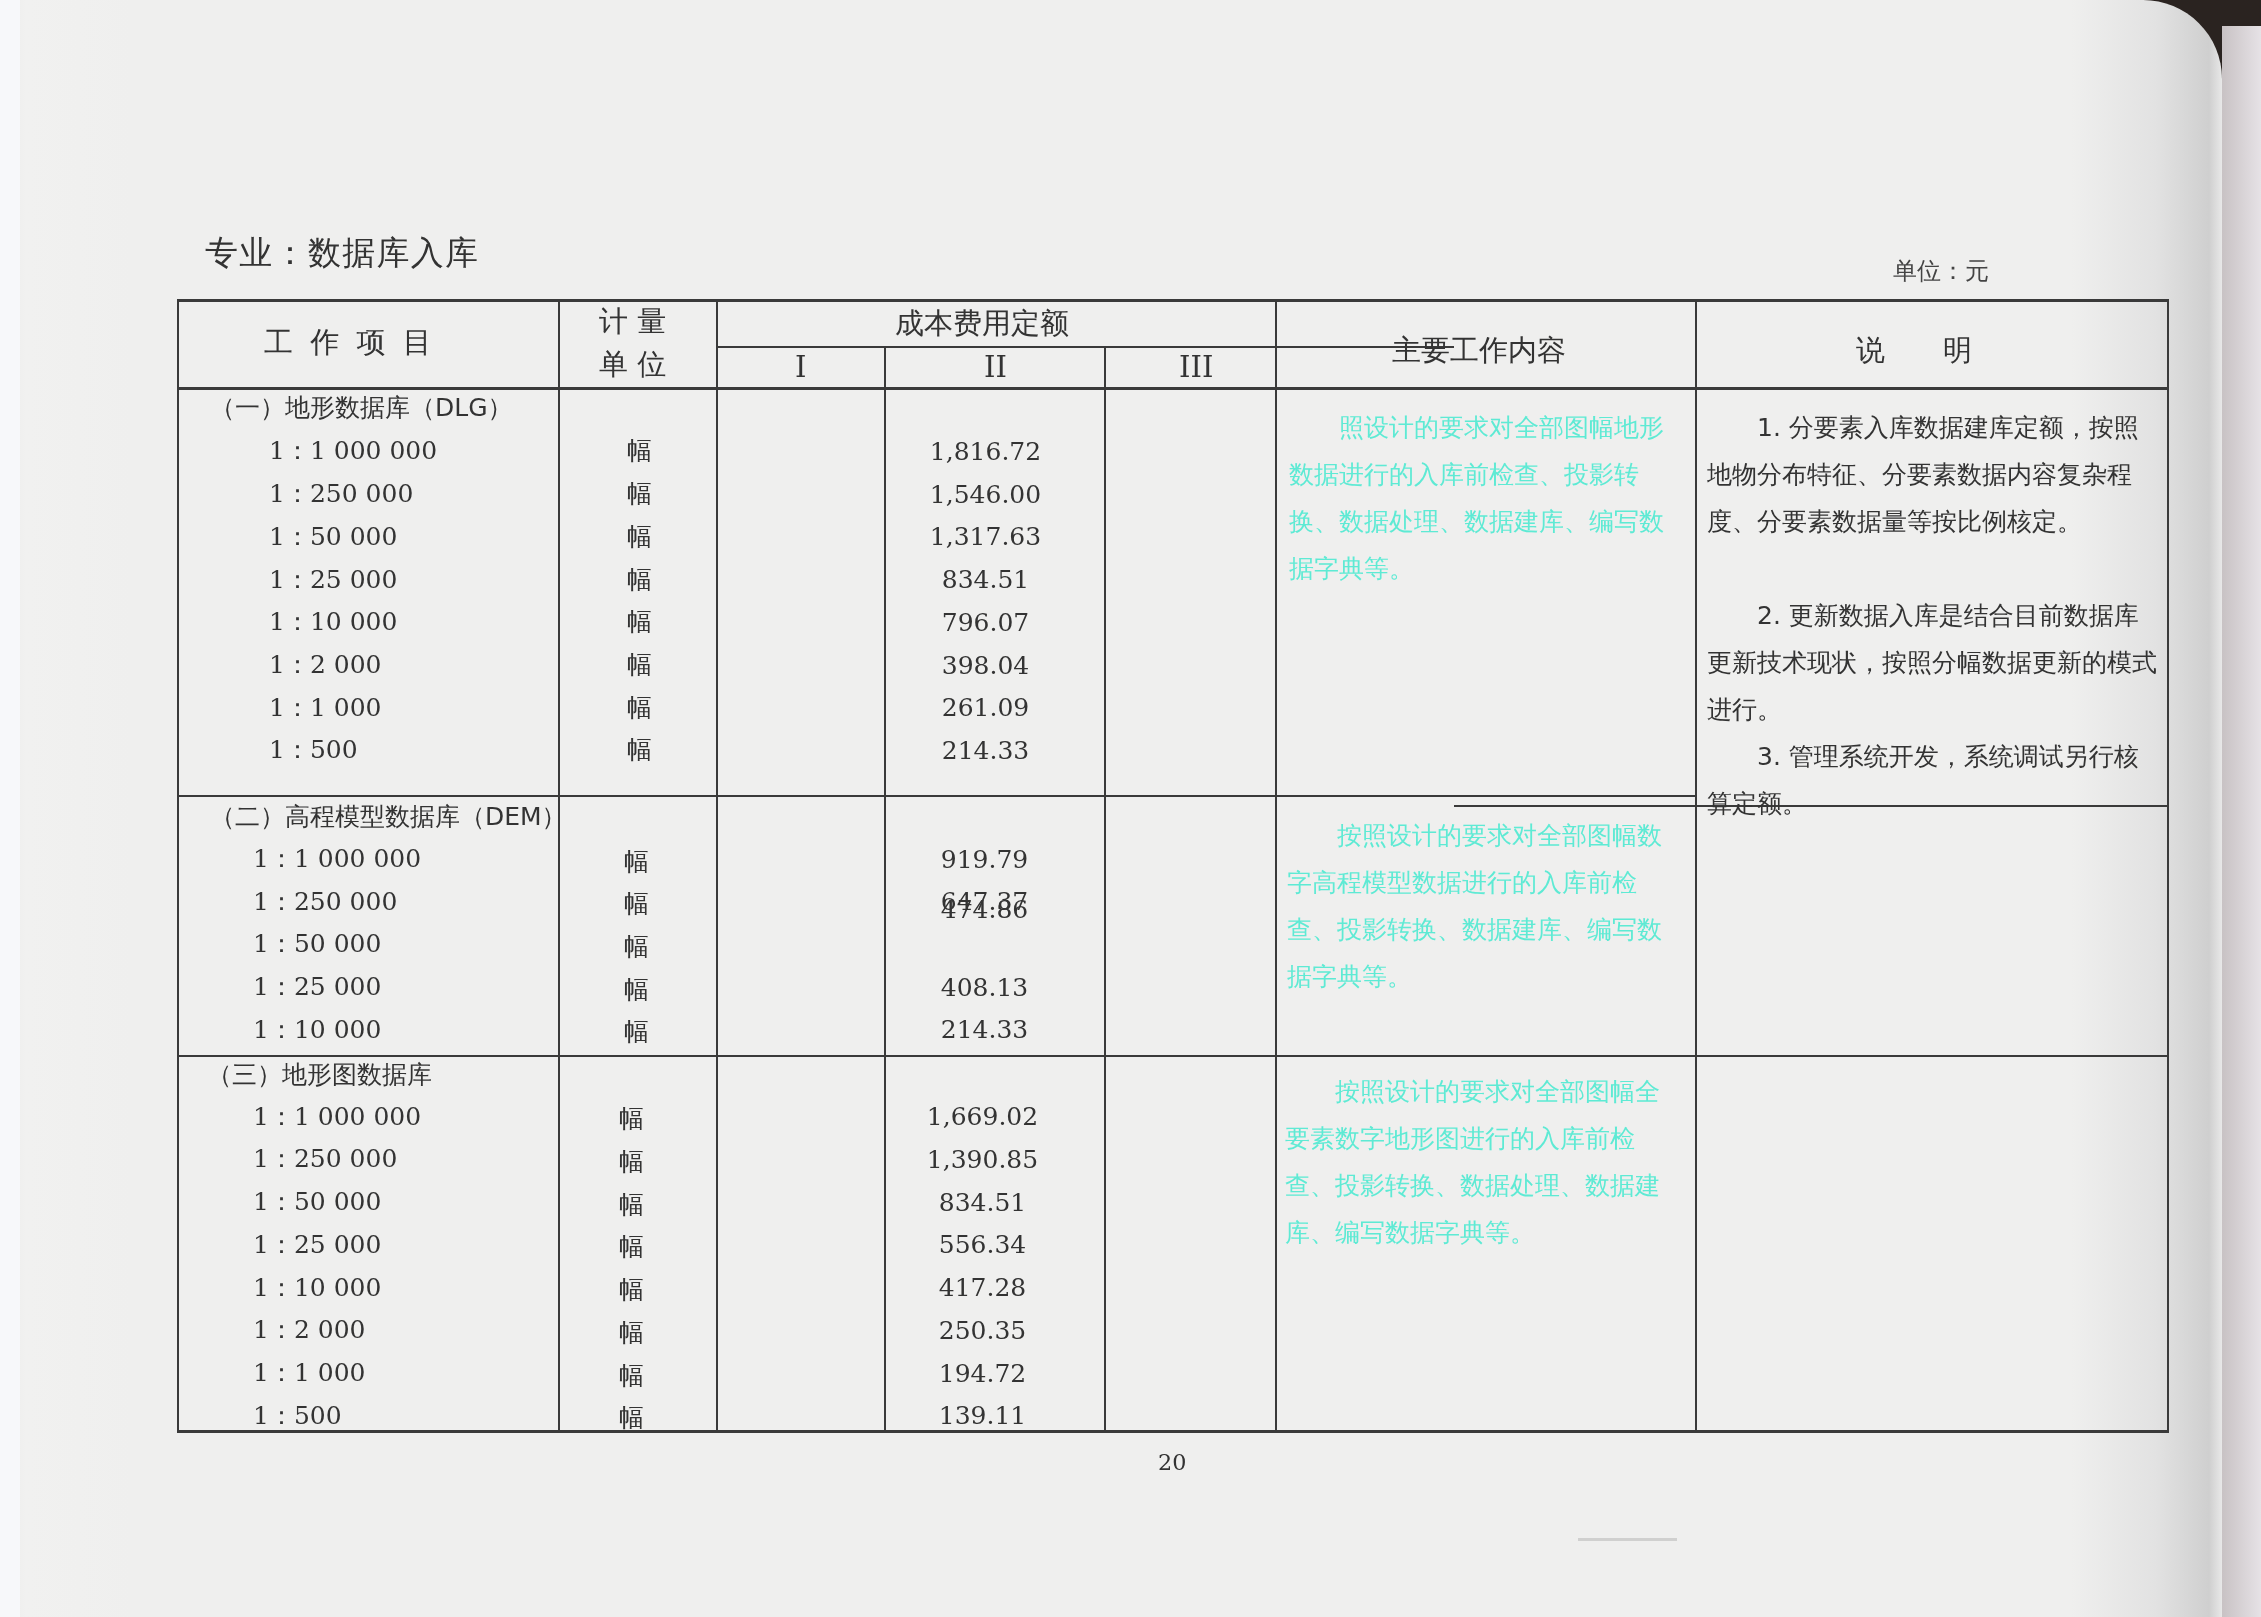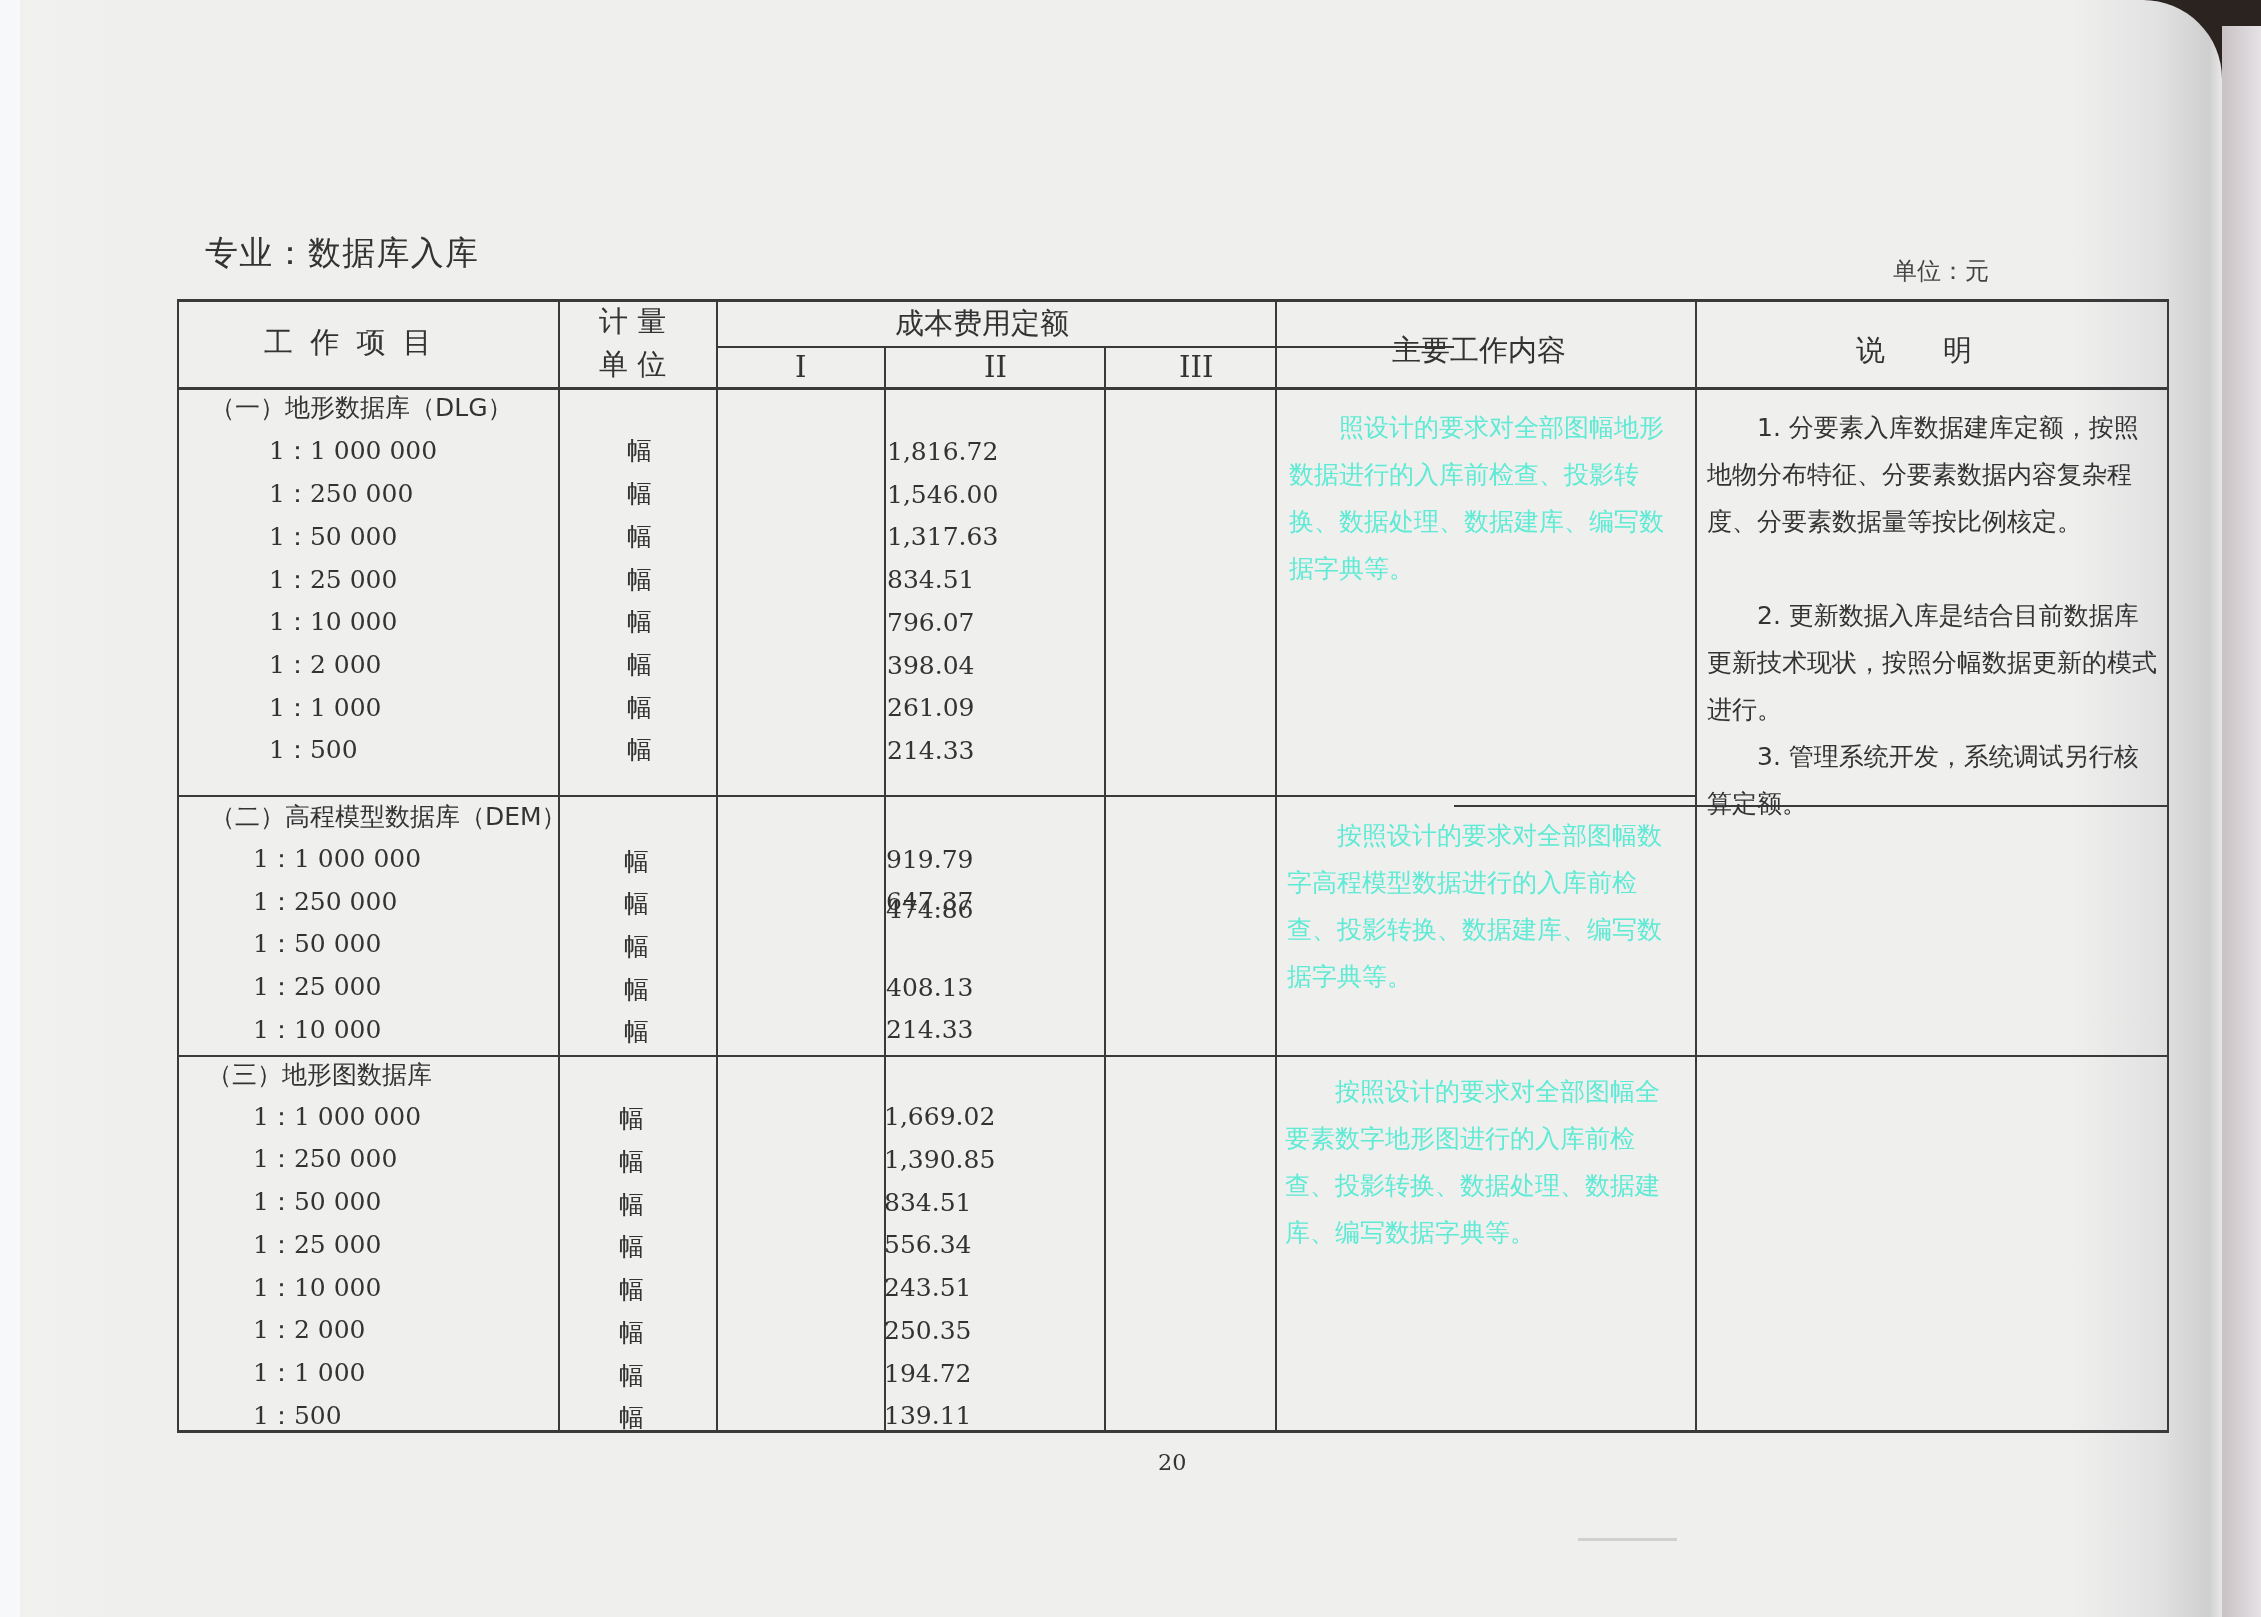--- a/index.html
+++ b/index.html
@@ -31,21 +31,21 @@
   .grid {
     position:absolute; left:177px; top:299px; width:1992px; height:1134px;border-radius:7px;
   }
   .hline { position:absolute; background:#3a3a3a; height:2px; }
   .hline.thick { height:3.3px; }
   .vline { position:absolute; background:#3a3a3a; width:2px; }
   .hdr { font-family:"DejaVu Sans","Liberation Sans",sans-serif; font-size:29px; color:#333; position:absolute; white-space:nowrap; }
   .row-label { position:absolute; font-size:25px; color:#333; white-space:nowrap; }
   .section-label { position:absolute; font-family:"DejaVu Sans","Liberation Sans",sans-serif; font-size:25px; color:#333; white-space:nowrap; }
   .unit-cell { position:absolute; font-family:"DejaVu Sans","Liberation Sans",sans-serif; font-size:25px; color:#333; }
-  .val { position:absolute; font-size:25px; color:#333; text-align:left; width:197px; white-space:nowrap; }
+  .val { position:absolute; font-size:25px; color:#333; text-align:center; width:197px; white-space:nowrap; }
   .para {
     position:absolute; font-family:"DejaVu Sans","Liberation Sans",sans-serif;
     font-size:25px; line-height:47px; color:#5eead4; text-indent:2em;
   }
   .note { position:absolute; font-family:"DejaVu Sans","Liberation Sans",sans-serif; font-size:25px; line-height:47px; color:#333; text-indent:2em; }
   .pagenum { position:absolute; left:1158px; top:1449px; font-size:22.3px; color:#333; }
   .smudge { position:absolute; left:1578px; top:1538px; width:99px; height:2.6px; background:#bbb; opacity:.6; }
 </style>
 </head>
 <body>
@@ -157,21 +157,21 @@
   <div class="unit-cell" style="left:442px;top:931px">幅</div>
   <div class="unit-cell" style="left:442px;top:974px">幅</div>
   <div class="unit-cell" style="left:442px;top:1017px">幅</div>
   <div class="unit-cell" style="left:442px;top:1060px">幅</div>
   <div class="unit-cell" style="left:442px;top:1102px">幅</div>
 
   <div class="val" style="left:707px;top:803px">1,669.02</div>
   <div class="val" style="left:707px;top:846px">1,390.85</div>
   <div class="val" style="left:707px;top:889px">834.51</div>
   <div class="val" style="left:707px;top:931px">556.34</div>
-  <div class="val" style="left:707px;top:974px">243.51</div>
+  <div class="val" style="left:707px;top:974px">417.28</div>
   <div class="val" style="left:707px;top:1017px">250.35</div>
   <div class="val" style="left:707px;top:1060px">194.72</div>
   <div class="val" style="left:707px;top:1102px">139.11</div>
 
   <div class="para" style="left:1108px;top:769px;width:398px">按照设计的要求对全部图幅全要素数字地形图进行的入库前检查、投影转换、数据处理、数据建库、编写数据字典等。</div>
 </div>
 
 <div class="pagenum">20</div>
 <div class="smudge"></div>
 

